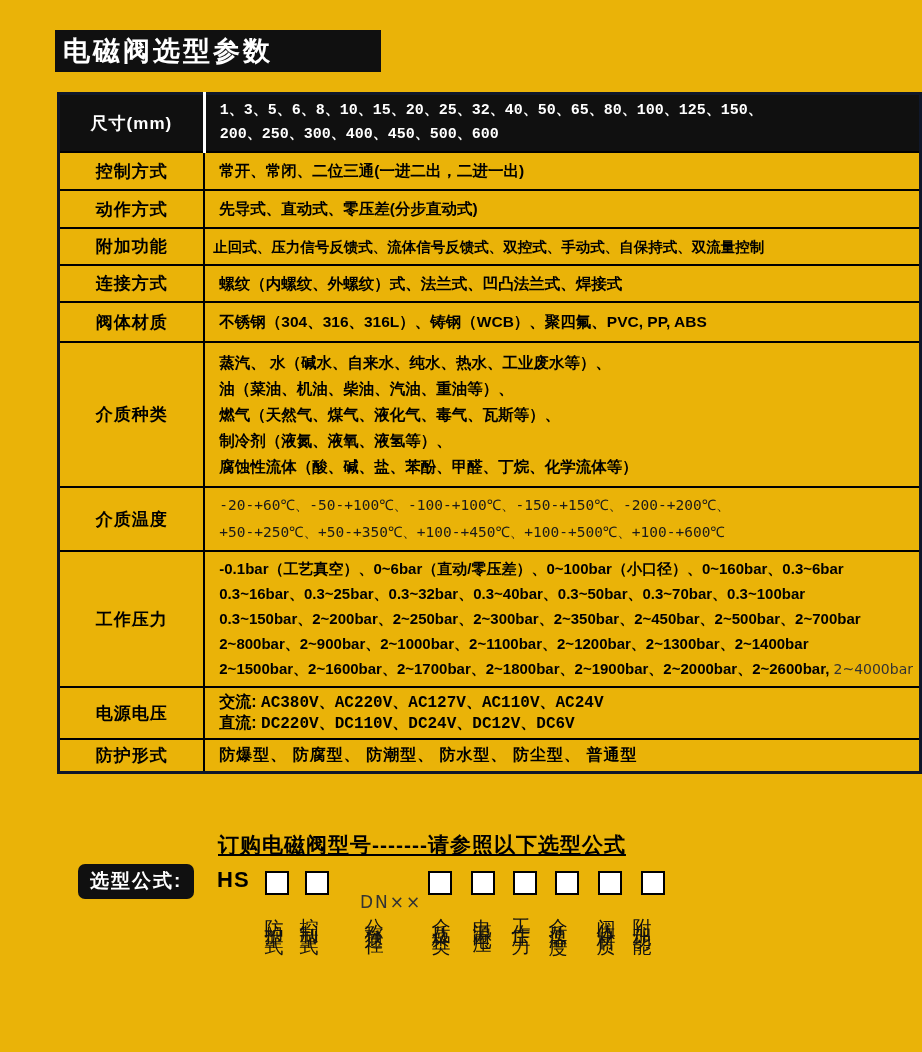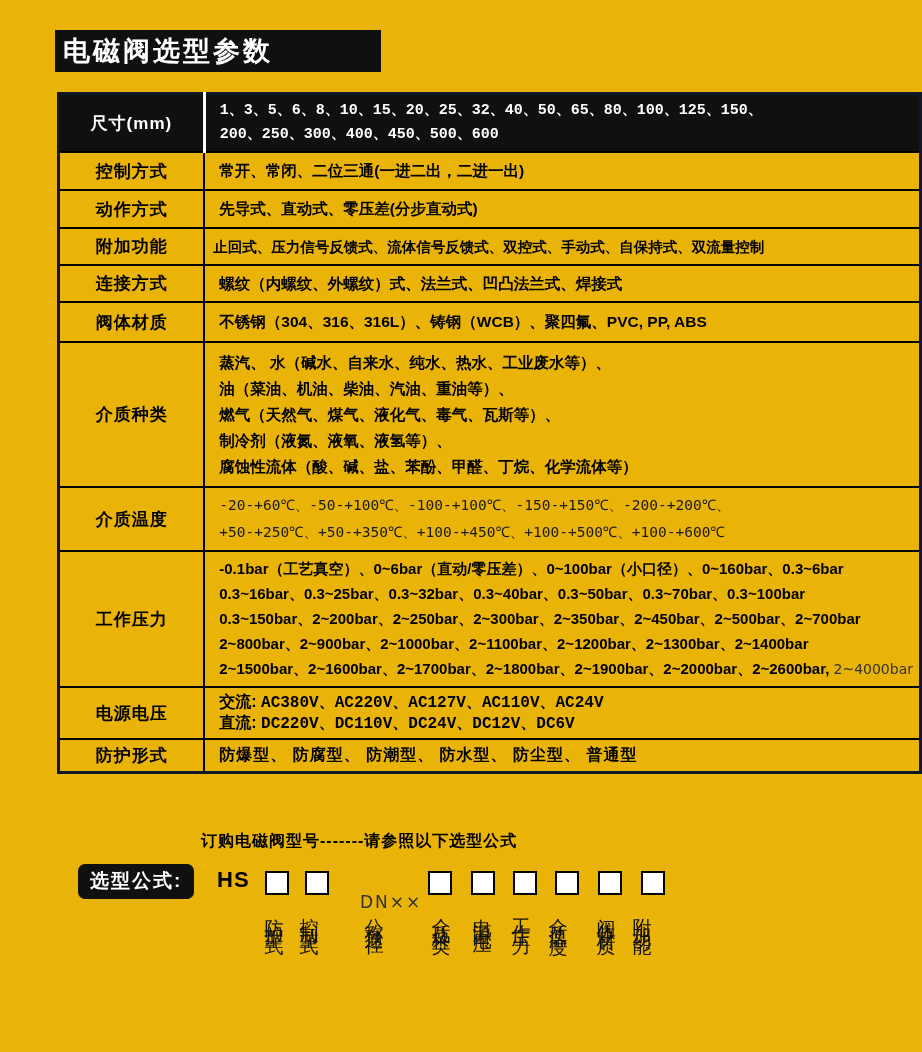--- a/index.html
+++ b/index.html
@@ -22,21 +22,21 @@
   .t-heavy .ln{font-weight:bold;font-size:15.5px;line-height:26px;}
   .t-mono .ln{font-family:"Liberation Mono","DejaVu Sans Mono",monospace;font-weight:bold;font-size:15px;line-height:24px;}
   .t-light .ln{font-family:"DejaVu Sans Mono","Liberation Mono",monospace;font-weight:normal;font-size:14.5px;line-height:27px;color:#1a1a1a;}
   .t-press .ln{font-weight:bold;font-size:15px;line-height:25px;font-family:"Liberation Sans",sans-serif;}
   .suffix-light{font-weight:normal;color:#333;font-size:14px;font-family:"DejaVu Sans",sans-serif;}
   .volt-prefix{font-weight:bold;font-size:16px;}
   .volt-values{font-family:"Liberation Mono","DejaVu Sans Mono",monospace;font-weight:bold;font-size:16px;}
   .t-protect .ln{font-weight:bold;font-size:16px;letter-spacing:1px;}
 
   
-  .order-heading{position:absolute;left:201px;top:831px;font-size:16px;font-weight:bold;letter-spacing:1px;}
+  .order-heading{position:absolute;left:218px;top:831px;font-size:21px;font-weight:bold;letter-spacing:1px;text-decoration:underline;}
   .formula-label{position:absolute;left:78px;top:864px;background:#101010;color:#fff;font-size:19px;
     font-weight:bold;padding:4px 12px 5px 12px;border-radius:7px;letter-spacing:2px;}
   .hs-prefix{position:absolute;left:217px;top:867px;font-size:22px;font-weight:bold;letter-spacing:1px;}
   .dn-text{position:absolute;left:360px;top:892px;font-size:17px;color:#333;letter-spacing:2px;
     font-family:"DejaVu Sans",sans-serif;}
   .cbox{position:absolute;top:871px;width:24px;height:24px;border:2px solid #000;background:#fff;box-sizing:border-box;}
   .vlabel{position:absolute;top:903px;height:120px;writing-mode:vertical-lr;text-orientation:upright;
     font-size:19px;letter-spacing:6px;color:#111;font-family:"DejaVu Sans",sans-serif;}
 </style>
 </head>

